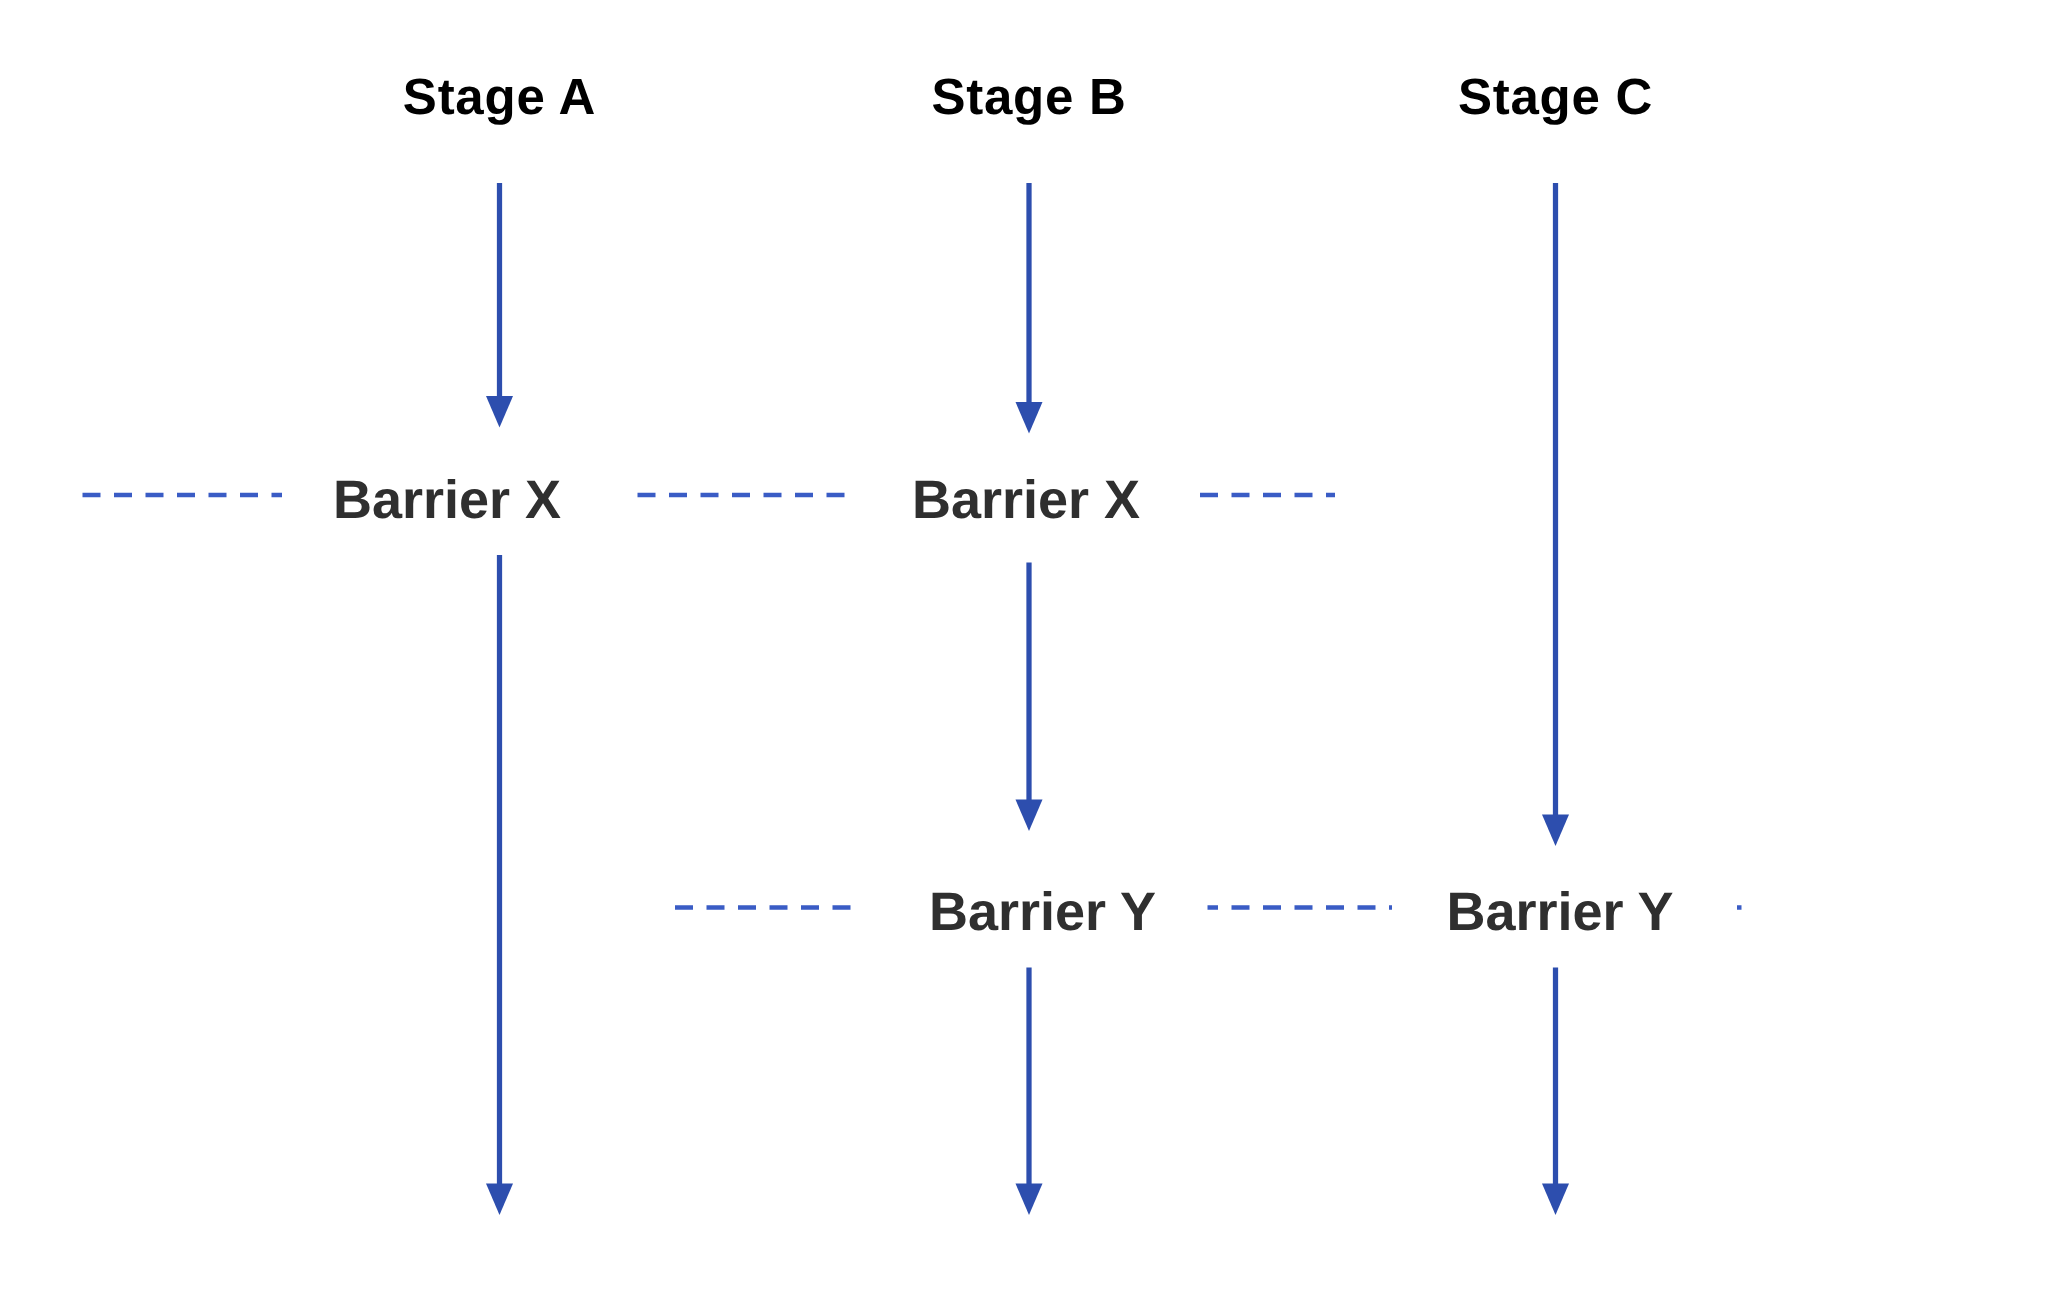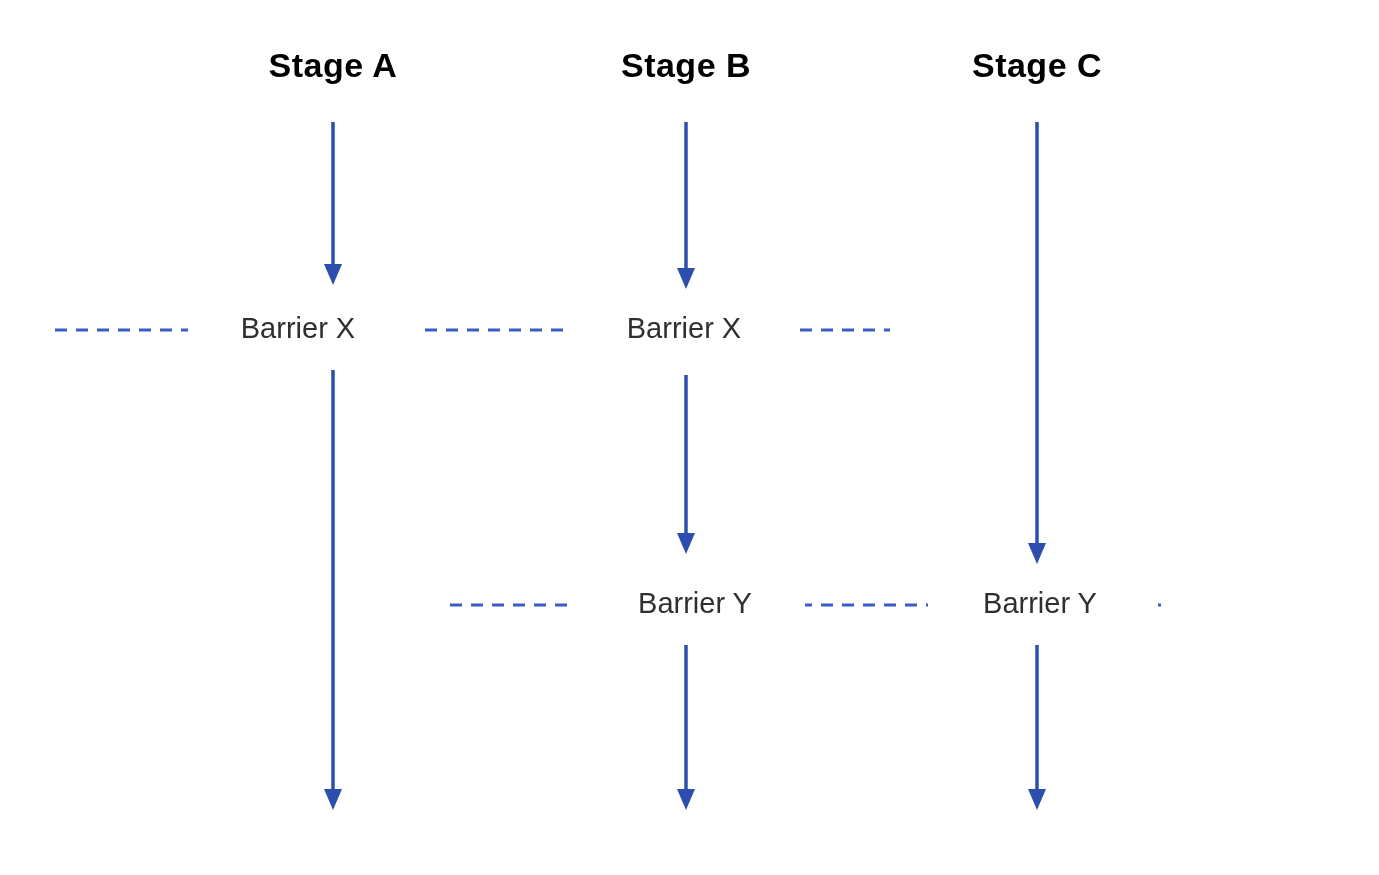--- a/index.html
+++ b/index.html
@@ -29,22 +29,22 @@
     font-size:34px;
     font-weight:bold;
     color:var(--stage-text);
     letter-spacing:0.5px;
   }
   .stage-a{left:223px;top:46px;}
   .stage-b{left:576px;top:46px;}
   .stage-c{left:927px;top:46px;}
   .barrier-label{
     width:220px;
-    font-size:29px;
-    font-weight:400;
+    font-size:36px;
+    font-weight:700;
     color:var(--barrier-text);
     background:var(--bg);
   }
   .barrier-x-1{left:188px;top:312px;}
   .barrier-x-2{left:574px;top:312px;}
   .barrier-y-1{left:585px;top:587px;}
   .barrier-y-2{left:930px;top:587px;}
 </style>
 </head>
 <body>

